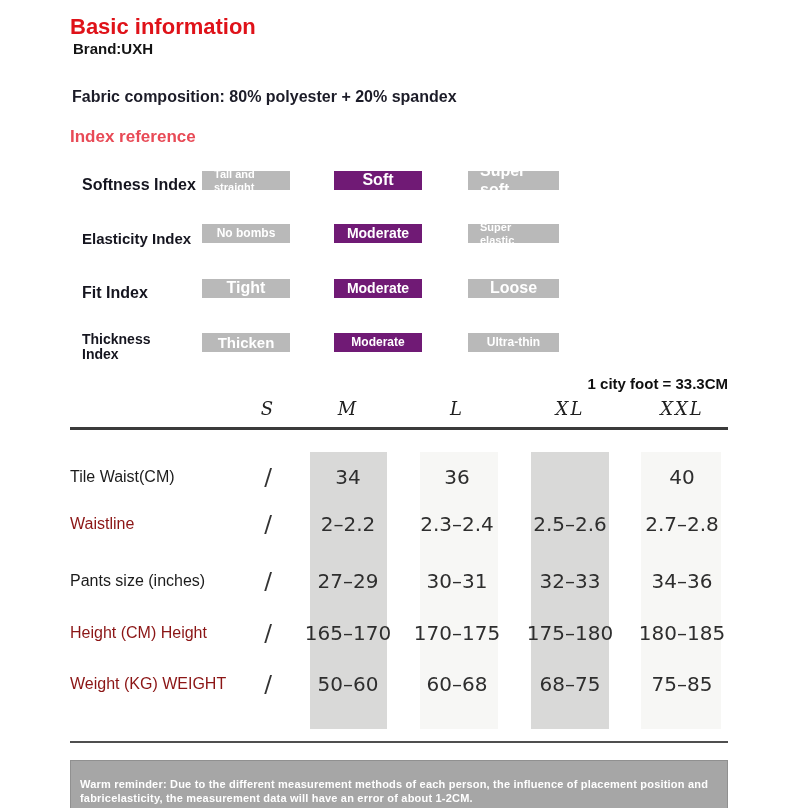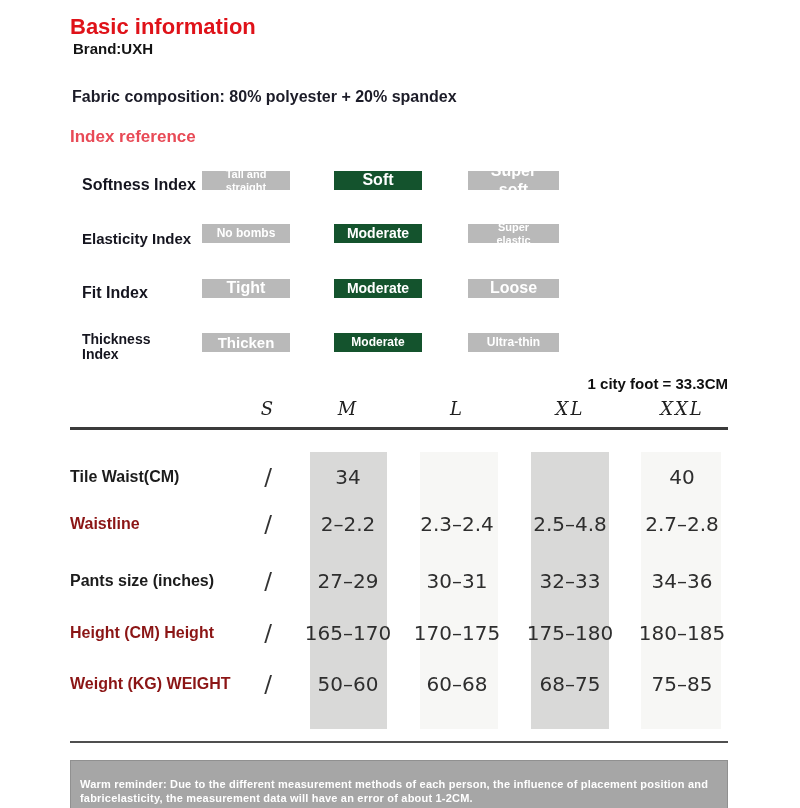--- a/index.html
+++ b/index.html
@@ -13,45 +13,45 @@
   .t-brand{left:73px;top:40px;font-size:15px;font-weight:bold;color:#141414}
   .t-fabric{left:72px;top:88px;font-size:16px;font-weight:bold;color:#1c1c28}
   .t-index{left:70px;top:127px;font-size:17px;font-weight:bold;color:#e84a56}
 
   
   .idx-row{position:absolute;left:12px;width:800px;height:28px}
   .idx-label{position:absolute;left:70px;top:50%;transform:translateY(-50%);
              font-weight:bold;color:#15151f;font-size:16px;white-space:nowrap}
   .idx-label.wrap{white-space:normal;width:96px;font-size:14px;line-height:15px}
   .opt{position:absolute;top:0;height:19px;display:flex;align-items:center;justify-content:center;
-       text-align:center;color:#ffffff;font-weight:bold;line-height:1.15;padding:0 12px}
+       color:#ffffff;font-weight:bold;line-height:1.15;padding:0 12px}
   .c1{left:190px;width:88px}
   .c2{left:322px;width:88px}
   .c3{left:456px;width:91px}
   .gray{background:#b9b9b9}
-  .red{background:#14532d}
+  .red{background:#701a75}
   .fs11{font-size:11px}.fs12{font-size:12px}.fs14{font-size:14px}.fs15{font-size:15px}.fs16{font-size:16px}
 
   
   .note{position:absolute;top:375px;right:72px;font-size:15px;font-weight:bold;color:#101010}
   .size-head{position:absolute;top:398px;height:24px;width:90px;text-align:center;
              font-family:"DejaVu Serif","Liberation Serif",serif;font-style:italic;
              font-size:18px;letter-spacing:2px;color:#1f1f1f}
   .h-s{left:223px}.h-m{left:303px}.h-l{left:412px}.h-xl{left:525px}.h-xxl{left:637px}
   .rule-top{left:70px;top:427px;width:658px;height:3px;background:#3b3b3b}
   .rule-bottom{left:70px;top:741px;width:658px;height:2px;background:#4f4f4f}
   .stripe{position:absolute;top:452px;height:277px}
   .s-m{left:310px;width:77px;background:#d9d9d8}
   .s-l{left:420px;width:78px;background:#f7f7f5}
   .s-xl{left:531px;width:78px;background:#d9d9d8}
   .s-xxl{left:641px;width:80px;background:#f7f7f5}
 
   .srow{position:absolute;left:0;width:800px;height:30px}
   .srow .lbl{position:absolute;left:70px;top:50%;transform:translateY(-50%);
-             font-size:16px;font-weight:bold;white-space:nowrap}
+             font-size:16px;font-weight:normal;white-space:nowrap}
   .black{color:#1c1c1c}
   .maroon{color:#8b1515}
   .cell{position:absolute;top:0;height:30px;line-height:30px;width:110px;text-align:center;
         font-family:"DejaVu Sans",sans-serif;font-size:20px;color:#2e2e2e}
   .v-s{left:213px}.v-m{left:293px}.v-l{left:402px}.v-xl{left:515px}.v-xxl{left:627px}
   .slash{font-size:23px;font-weight:400;color:#333}
 
   
   .banner{position:absolute;left:70px;top:760px;width:658px;background:#a6a6a6;
           border:1px solid #909090;padding:16px 9px 5px;color:#ffffff;font-weight:bold;
@@ -107,29 +107,30 @@
 
   <div class="stripe s-m"></div>
   <div class="stripe s-l"></div>
   <div class="stripe s-xl"></div>
   <div class="stripe s-xxl"></div>
 
   <div class="srow" style="top:462px">
     <div class="lbl black">Tile Waist(CM)</div>
     <div class="cell v-s slash">/</div>
     <div class="cell v-m">34</div>
+    <div class="cell v-l">36</div>
     <div class="cell v-xxl">40</div>
   </div>
 
   <div class="srow" style="top:509px">
     <div class="lbl maroon">Waistline</div>
     <div class="cell v-s slash">/</div>
     <div class="cell v-m">2–2.2</div>
     <div class="cell v-l">2.3–2.4</div>
-    <div class="cell v-xl">2.5–4.8</div>
+    <div class="cell v-xl">2.5–2.6</div>
     <div class="cell v-xxl">2.7–2.8</div>
   </div>
 
   <div class="srow" style="top:566px">
     <div class="lbl black">Pants size (inches)</div>
     <div class="cell v-s slash">/</div>
     <div class="cell v-m">27–29</div>
     <div class="cell v-l">30–31</div>
     <div class="cell v-xl">32–33</div>
     <div class="cell v-xxl">34–36</div>

